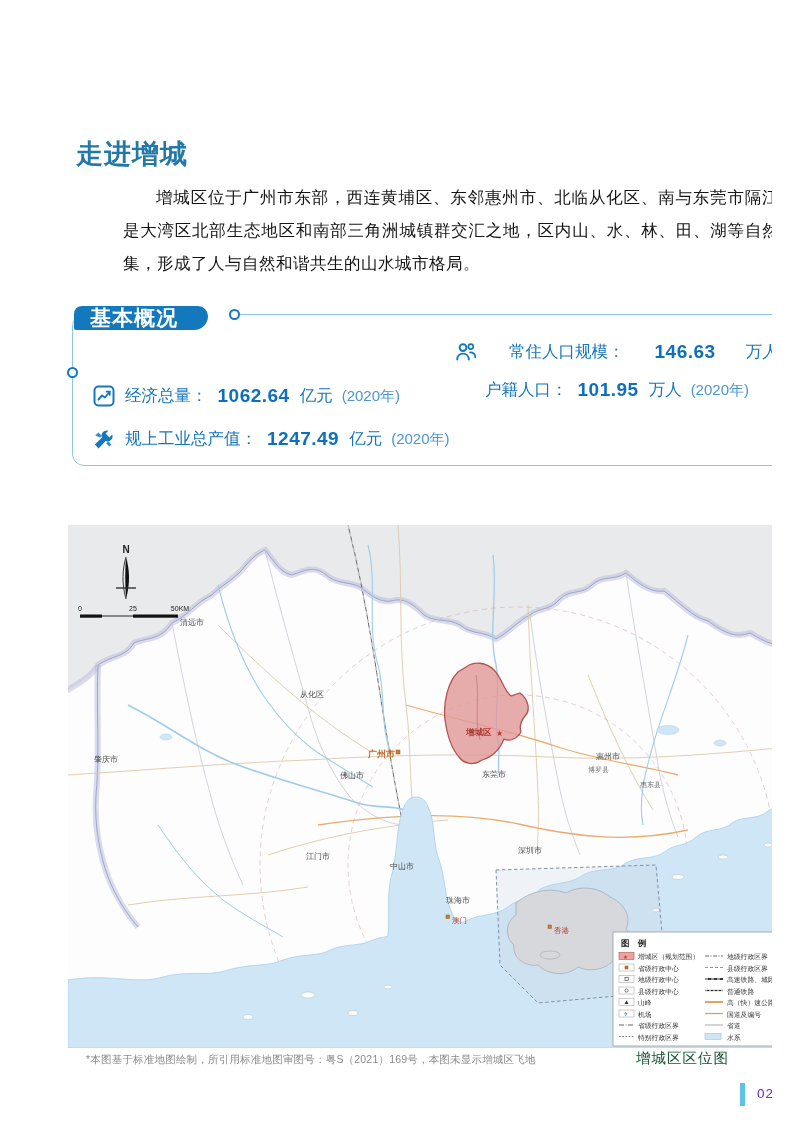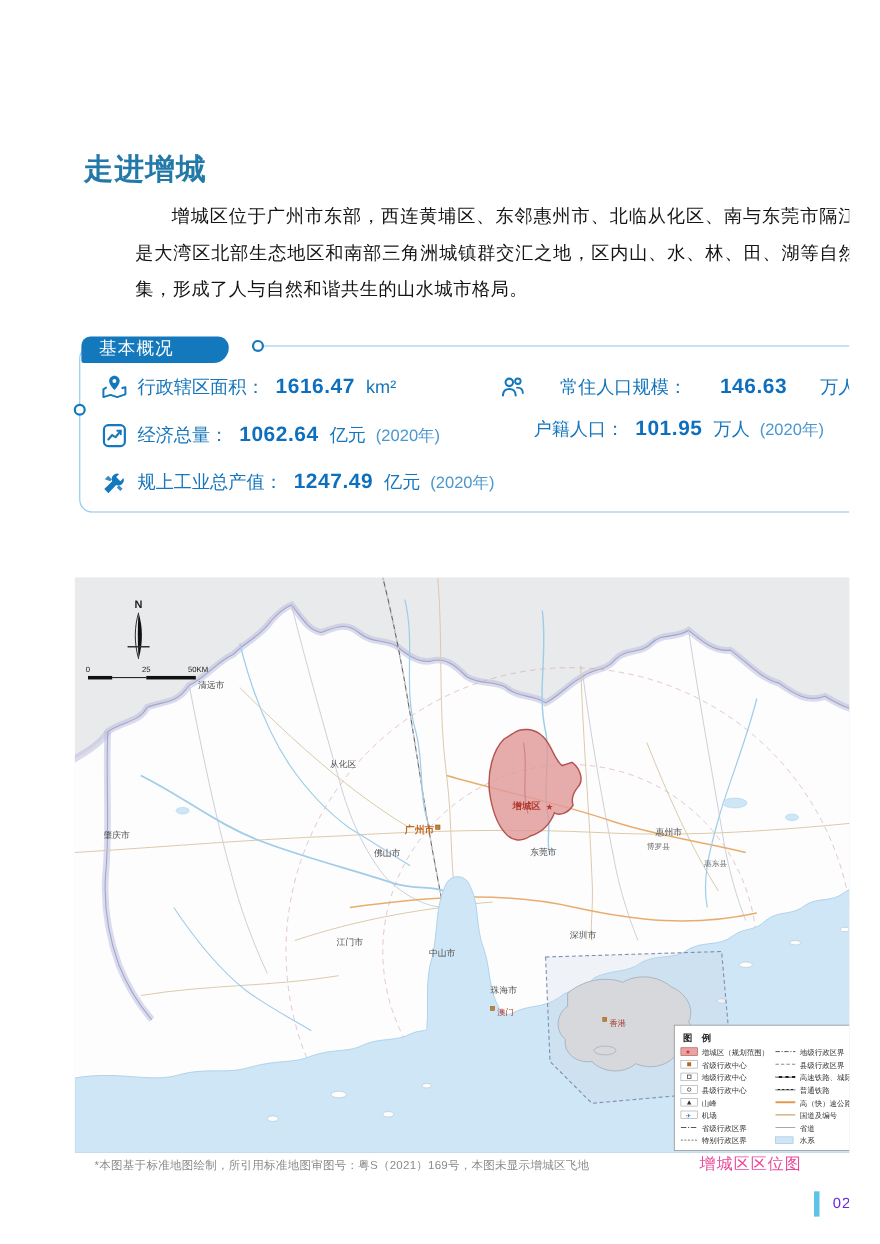--- a/index.html
+++ b/index.html
@@ -12,68 +12,58 @@
   }
   .intro{
     position:absolute;left:48px;top:181px;width:708px;font-size:16.5px;line-height:33px;color:#141414;
     text-align:justify;text-indent:33px;letter-spacing:.5px;margin-left:47px;
   }
   
   .ov-box{position:absolute;left:44px;top:314px;width:712px;height:150px;border:1.5px solid #8cc6ea;border-radius:12px;}
   .ov-gap{position:absolute;left:178px;top:310px;width:25px;height:8px;background:#fff;}
   .ov-tab{
     position:absolute;left:46px;top:306px;width:134px;height:24px;background:#1478bd;color:#fff;
-    font-size:16px;font-weight:400;line-height:24px;padding-left:16px;box-sizing:border-box;
+    font-size:21px;font-weight:700;line-height:24px;padding-left:16px;box-sizing:border-box;
     border-radius:8px 10px 14px 2px;letter-spacing:1px;
   }
   .ring{position:absolute;width:7px;height:7px;border:2px solid #1478bd;border-radius:50%;background:#fff;}
   .ring-top{left:201px;top:309px;}
   .ring-left{left:39px;top:367px;}
   .stat{position:absolute;display:flex;align-items:center;gap:9px;color:#1576bc;font-size:16.5px;white-space:nowrap;}
   .stat .ic{width:24px;height:24px;flex:0 0 auto;display:block;}
   .stat b{font-size:19px;font-weight:700;color:#0d6fbe;letter-spacing:.5px;padding:0 1px;}
   .stat .note{color:#4b97cf;font-size:15px;}
   .st-area{left:64px;top:340px;}
   .st-gdp{left:64px;top:384px;}
   .st-ind{left:64px;top:427px;}
   .st-pop{left:424px;top:340px;gap:29px;}
   .st-reg{left:457px;top:379px;}
   
   .map-wrap{position:absolute;left:40px;top:525px;width:720px;height:523px;overflow:hidden;background:#e9eaeb;}
   .map-footnote{position:absolute;left:44px;top:1053px;font-size:10.5px;color:#8a8a8a;letter-spacing:.2px;margin-left:14px;}
-  .map-caption{position:absolute;right:43px;top:1049px;font-size:14.5px;color:#ec4899;letter-spacing:1px;}
+  .map-caption{position:absolute;right:43px;top:1049px;font-size:14.5px;color:#14532d;letter-spacing:1px;}
   .pagebar{position:absolute;left:712px;top:1083px;width:5px;height:23px;background:#5fc3e9;}
   .pagenum{position:absolute;left:729px;top:1086px;font-size:13.5px;color:#6d28d9;letter-spacing:1px;}
   svg text{font-family:"Liberation Sans","DejaVu Sans",sans-serif;}
 </style>
 </head>
 <body>
 
 <div class="page">
 
   <div class="page-title">走进增城</div>
 
   <div class="intro">增城区位于广州市东部，西连黄埔区、东邻惠州市、北临从化区、南与东莞市隔江相望，是大湾区北部生态地区和南部三角洲城镇群交汇之地，区内山、水、林、田、湖等自然资源富集，形成了人与自然和谐共生的山水城市格局。</div>
 
   <div class="ov-box"></div>
   <div class="ov-gap"></div>
   <div class="ov-tab">基本概况</div>
   <div class="ring ring-top"></div>
   <div class="ring ring-left"></div>
 
-  <div class="stat st-area">
-    <svg class="ic" viewBox="0 0 24 24">
-      <path d="M5 12 L2 14 L2 21 L8.5 19 L14.5 21 L22 18.5 L22 12 L18.5 13" fill="none" stroke="#1478bd" stroke-width="1.8" stroke-linejoin="round"></path>
-      <path d="M12 1.5 C9.3 1.5 7.2 3.7 7.2 6.4 C7.2 10 12 14.6 12 14.6 C12 14.6 16.8 10 16.8 6.4 C16.8 3.7 14.7 1.5 12 1.5 Z" fill="#1478bd"></path>
-      <circle cx="12" cy="6.4" r="1.8" fill="#fff"></circle>
-    </svg>
-    <span>行政辖区面积：</span>
-      <b>1616.47</b>
-      <span>km²</span>
-  </div>
 
   <div class="stat st-gdp">
     <svg class="ic" viewBox="0 0 24 24">
       <rect x="2.5" y="2.5" width="19" height="19" rx="4" fill="none" stroke="#1478bd" stroke-width="2"></rect>
       <polyline points="6.5,15.5 10,11.5 13,13.5 17.5,8" fill="none" stroke="#1478bd" stroke-width="1.9" stroke-linecap="round" stroke-linejoin="round"></polyline>
       <polyline points="14.6,7.6 17.8,7.6 17.8,10.8" fill="none" stroke="#1478bd" stroke-width="1.7" stroke-linecap="round"></polyline>
     </svg>
     <span>经济总量：</span>
       <b>1062.64</b>
       <span>亿元</span>

